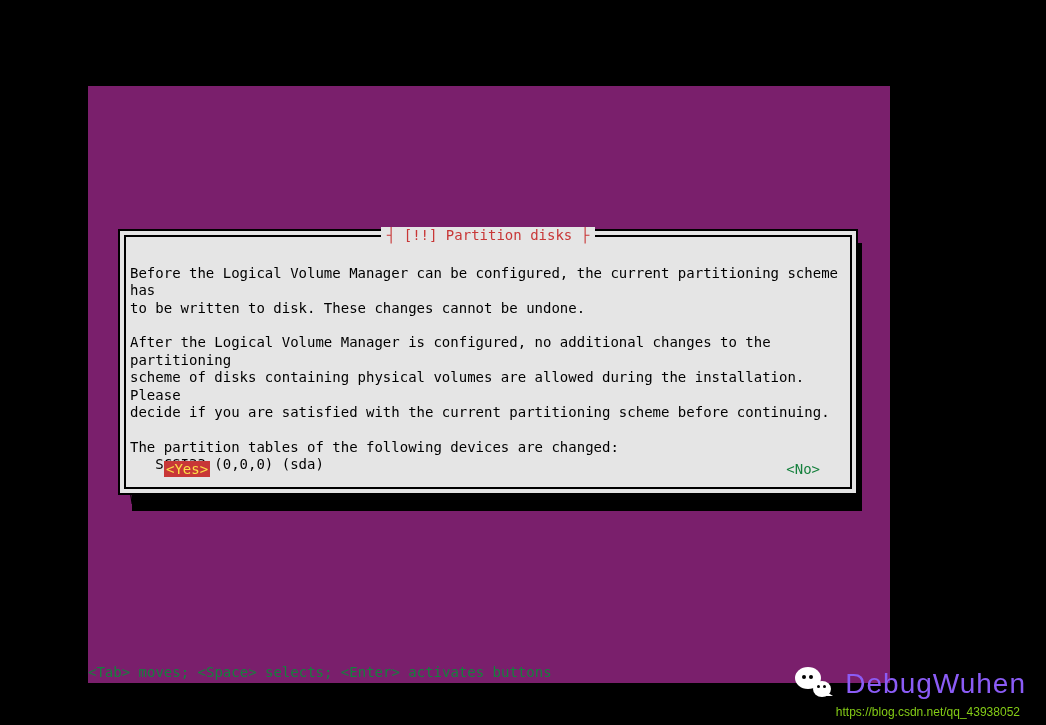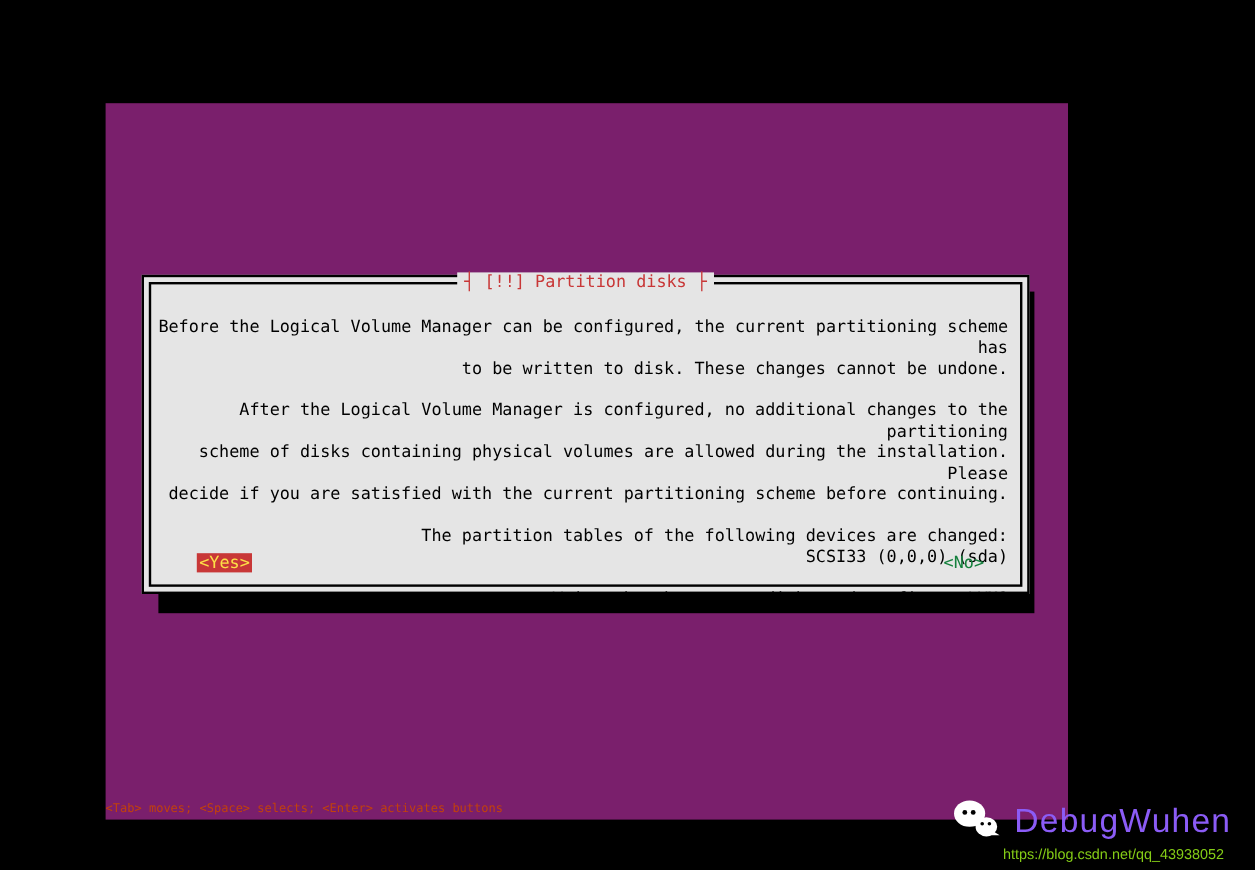--- a/index.html
+++ b/index.html
@@ -1,15 +1,15 @@
 <!DOCTYPE html>
 <html><head>
   <meta charset="utf-8">
   <style>
-    * { margin: 0; padding: 0; box-sizing: border-box; text-align: right; }
+    * { margin: 0; padding: 0; box-sizing: border-box; }
     body {
       width: 1046px;
       height: 725px;
       background: #000;
       font-family: "DejaVu Sans Mono", "Liberation Mono", monospace;
       font-size: 14px;
       position: relative;
       overflow: hidden;
     }
     .installer {
@@ -83,22 +83,22 @@
       border: none;
       cursor: pointer;
       white-space: pre;
     }
     .btn-yes { background: #c83737; color: #fde047; padding: 0 2px; }
     .btn-no  { color: #15803d; }
     .hint {
       position: absolute;
       left: 88px;
       bottom: 45px;
-      color: #c2410c;
-      font-size: 10px;
+      color: #15803d;
+      font-size: 14px;
       white-space: pre;
     }
     .watermark {
       position: absolute;
       right: 20px;
       bottom: 24px;
       display: flex;
       align-items: center;
       gap: 10px;
       color: #8b5cf6;

